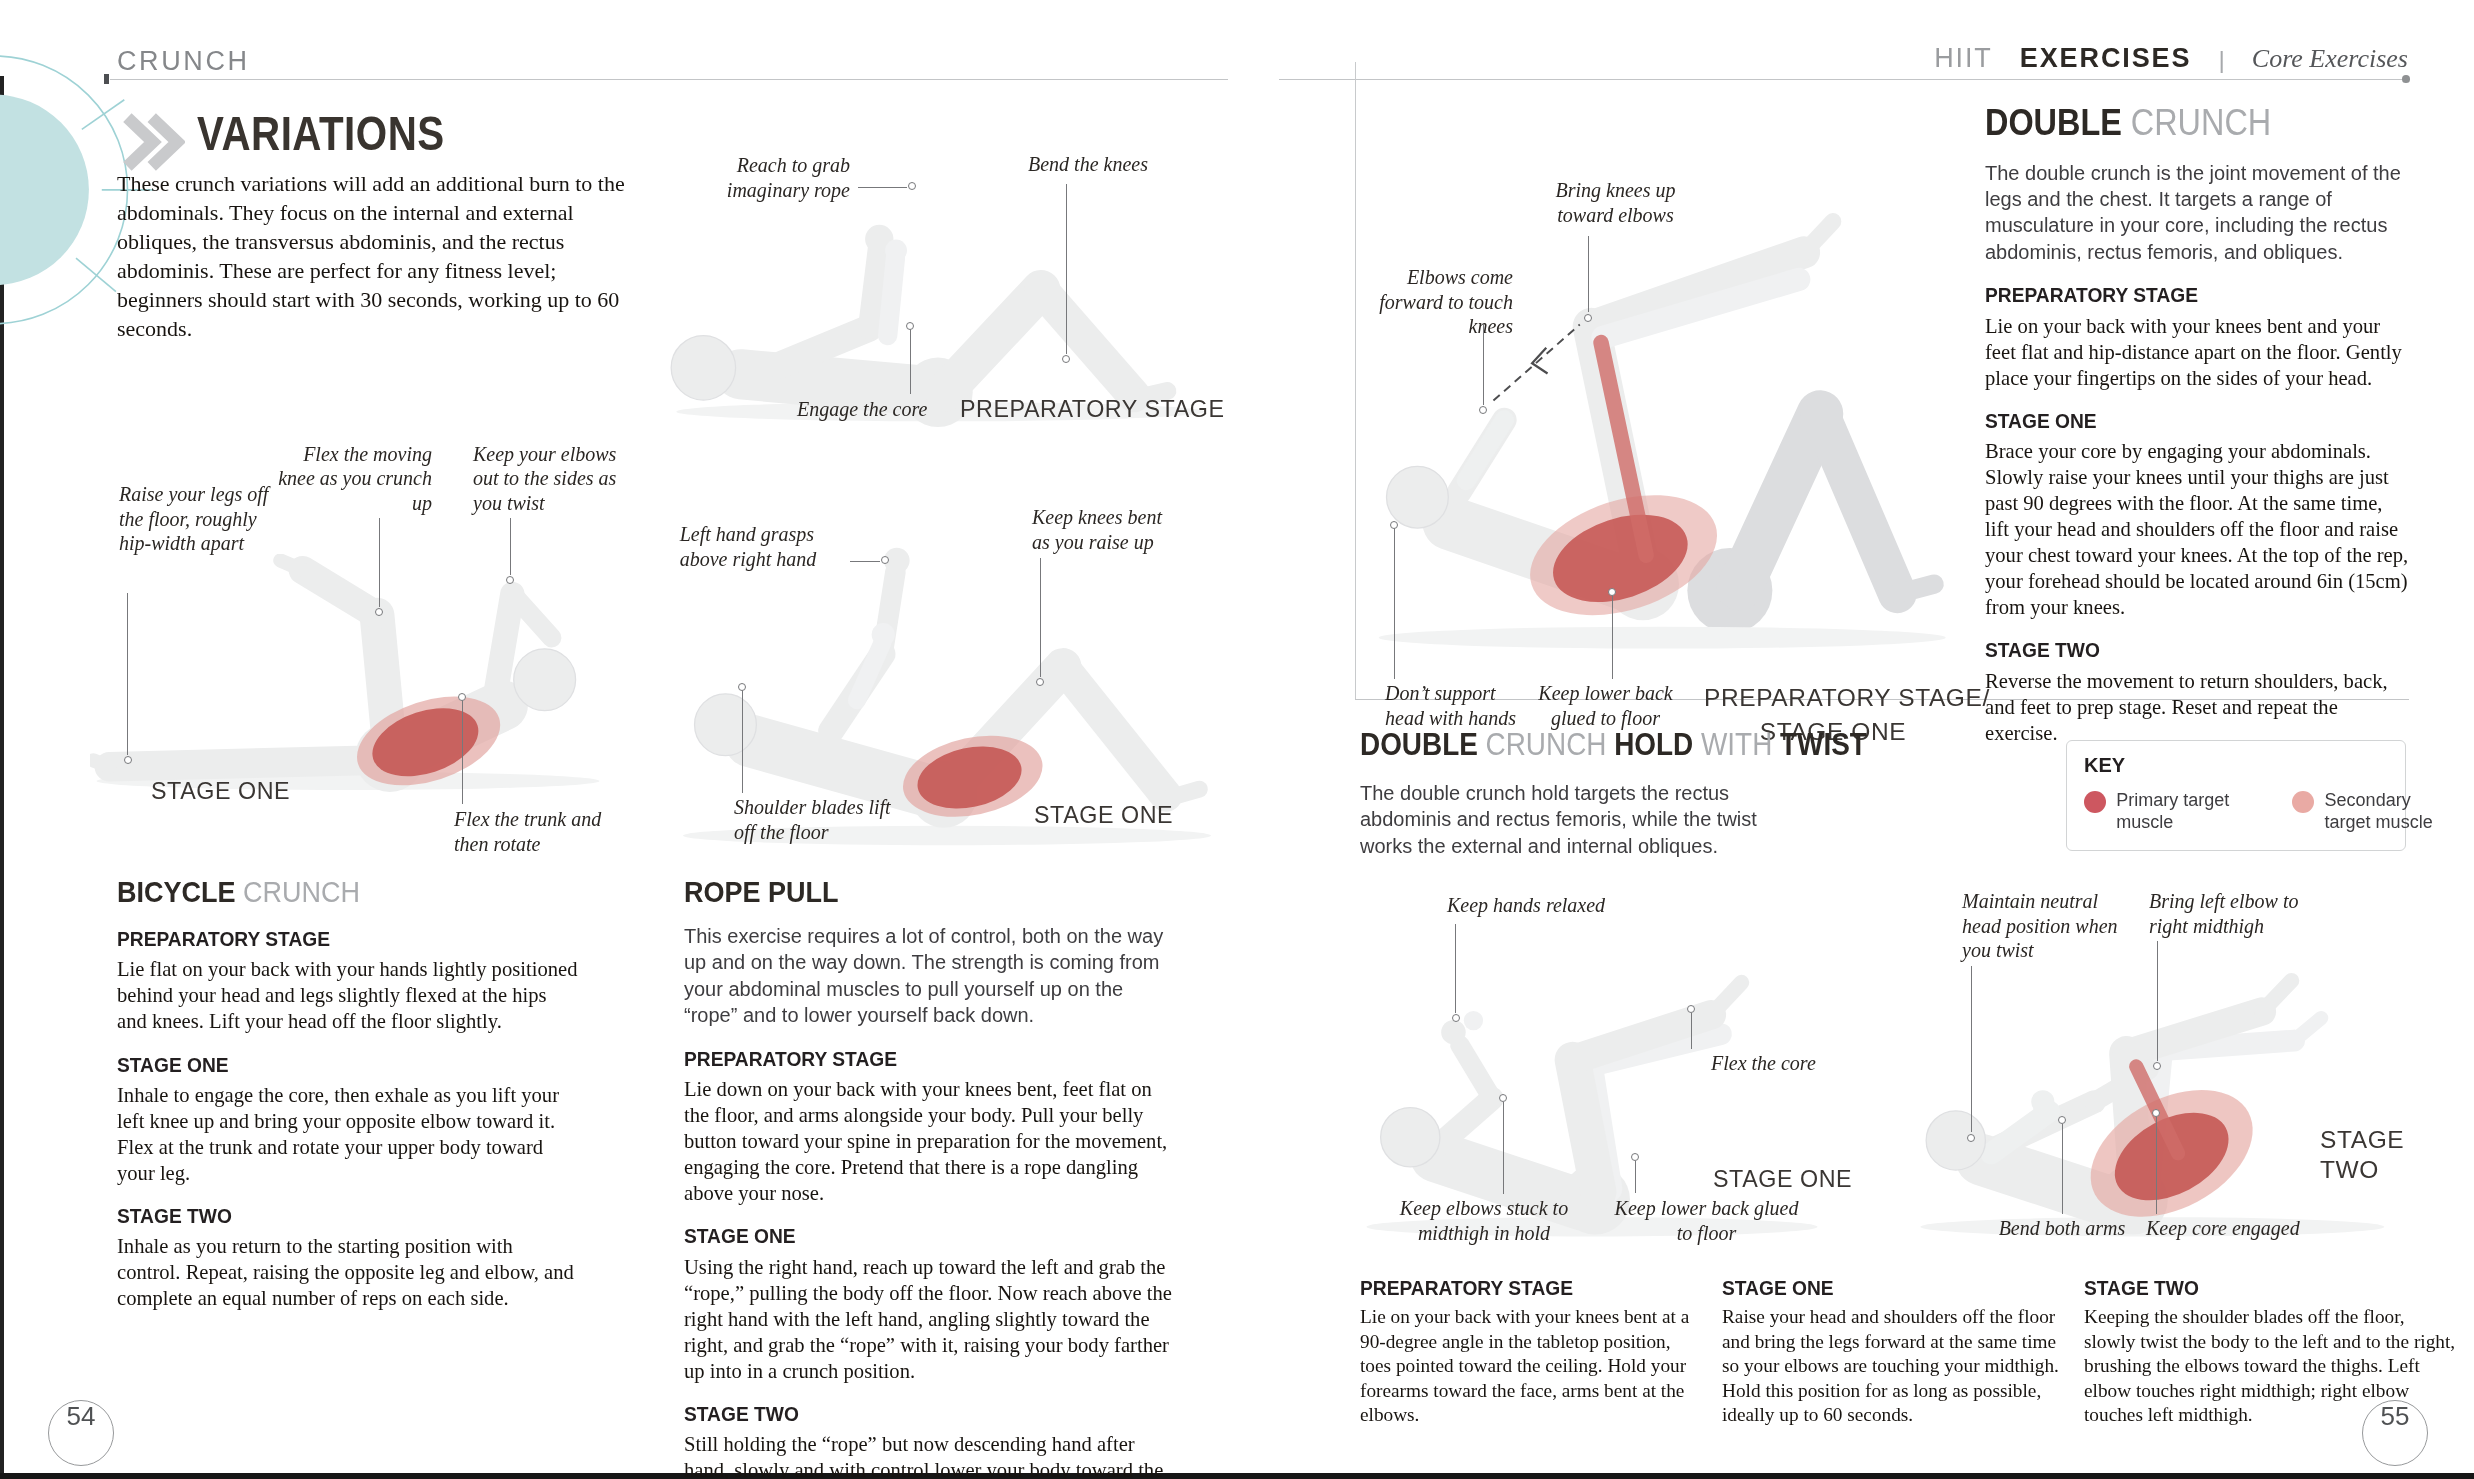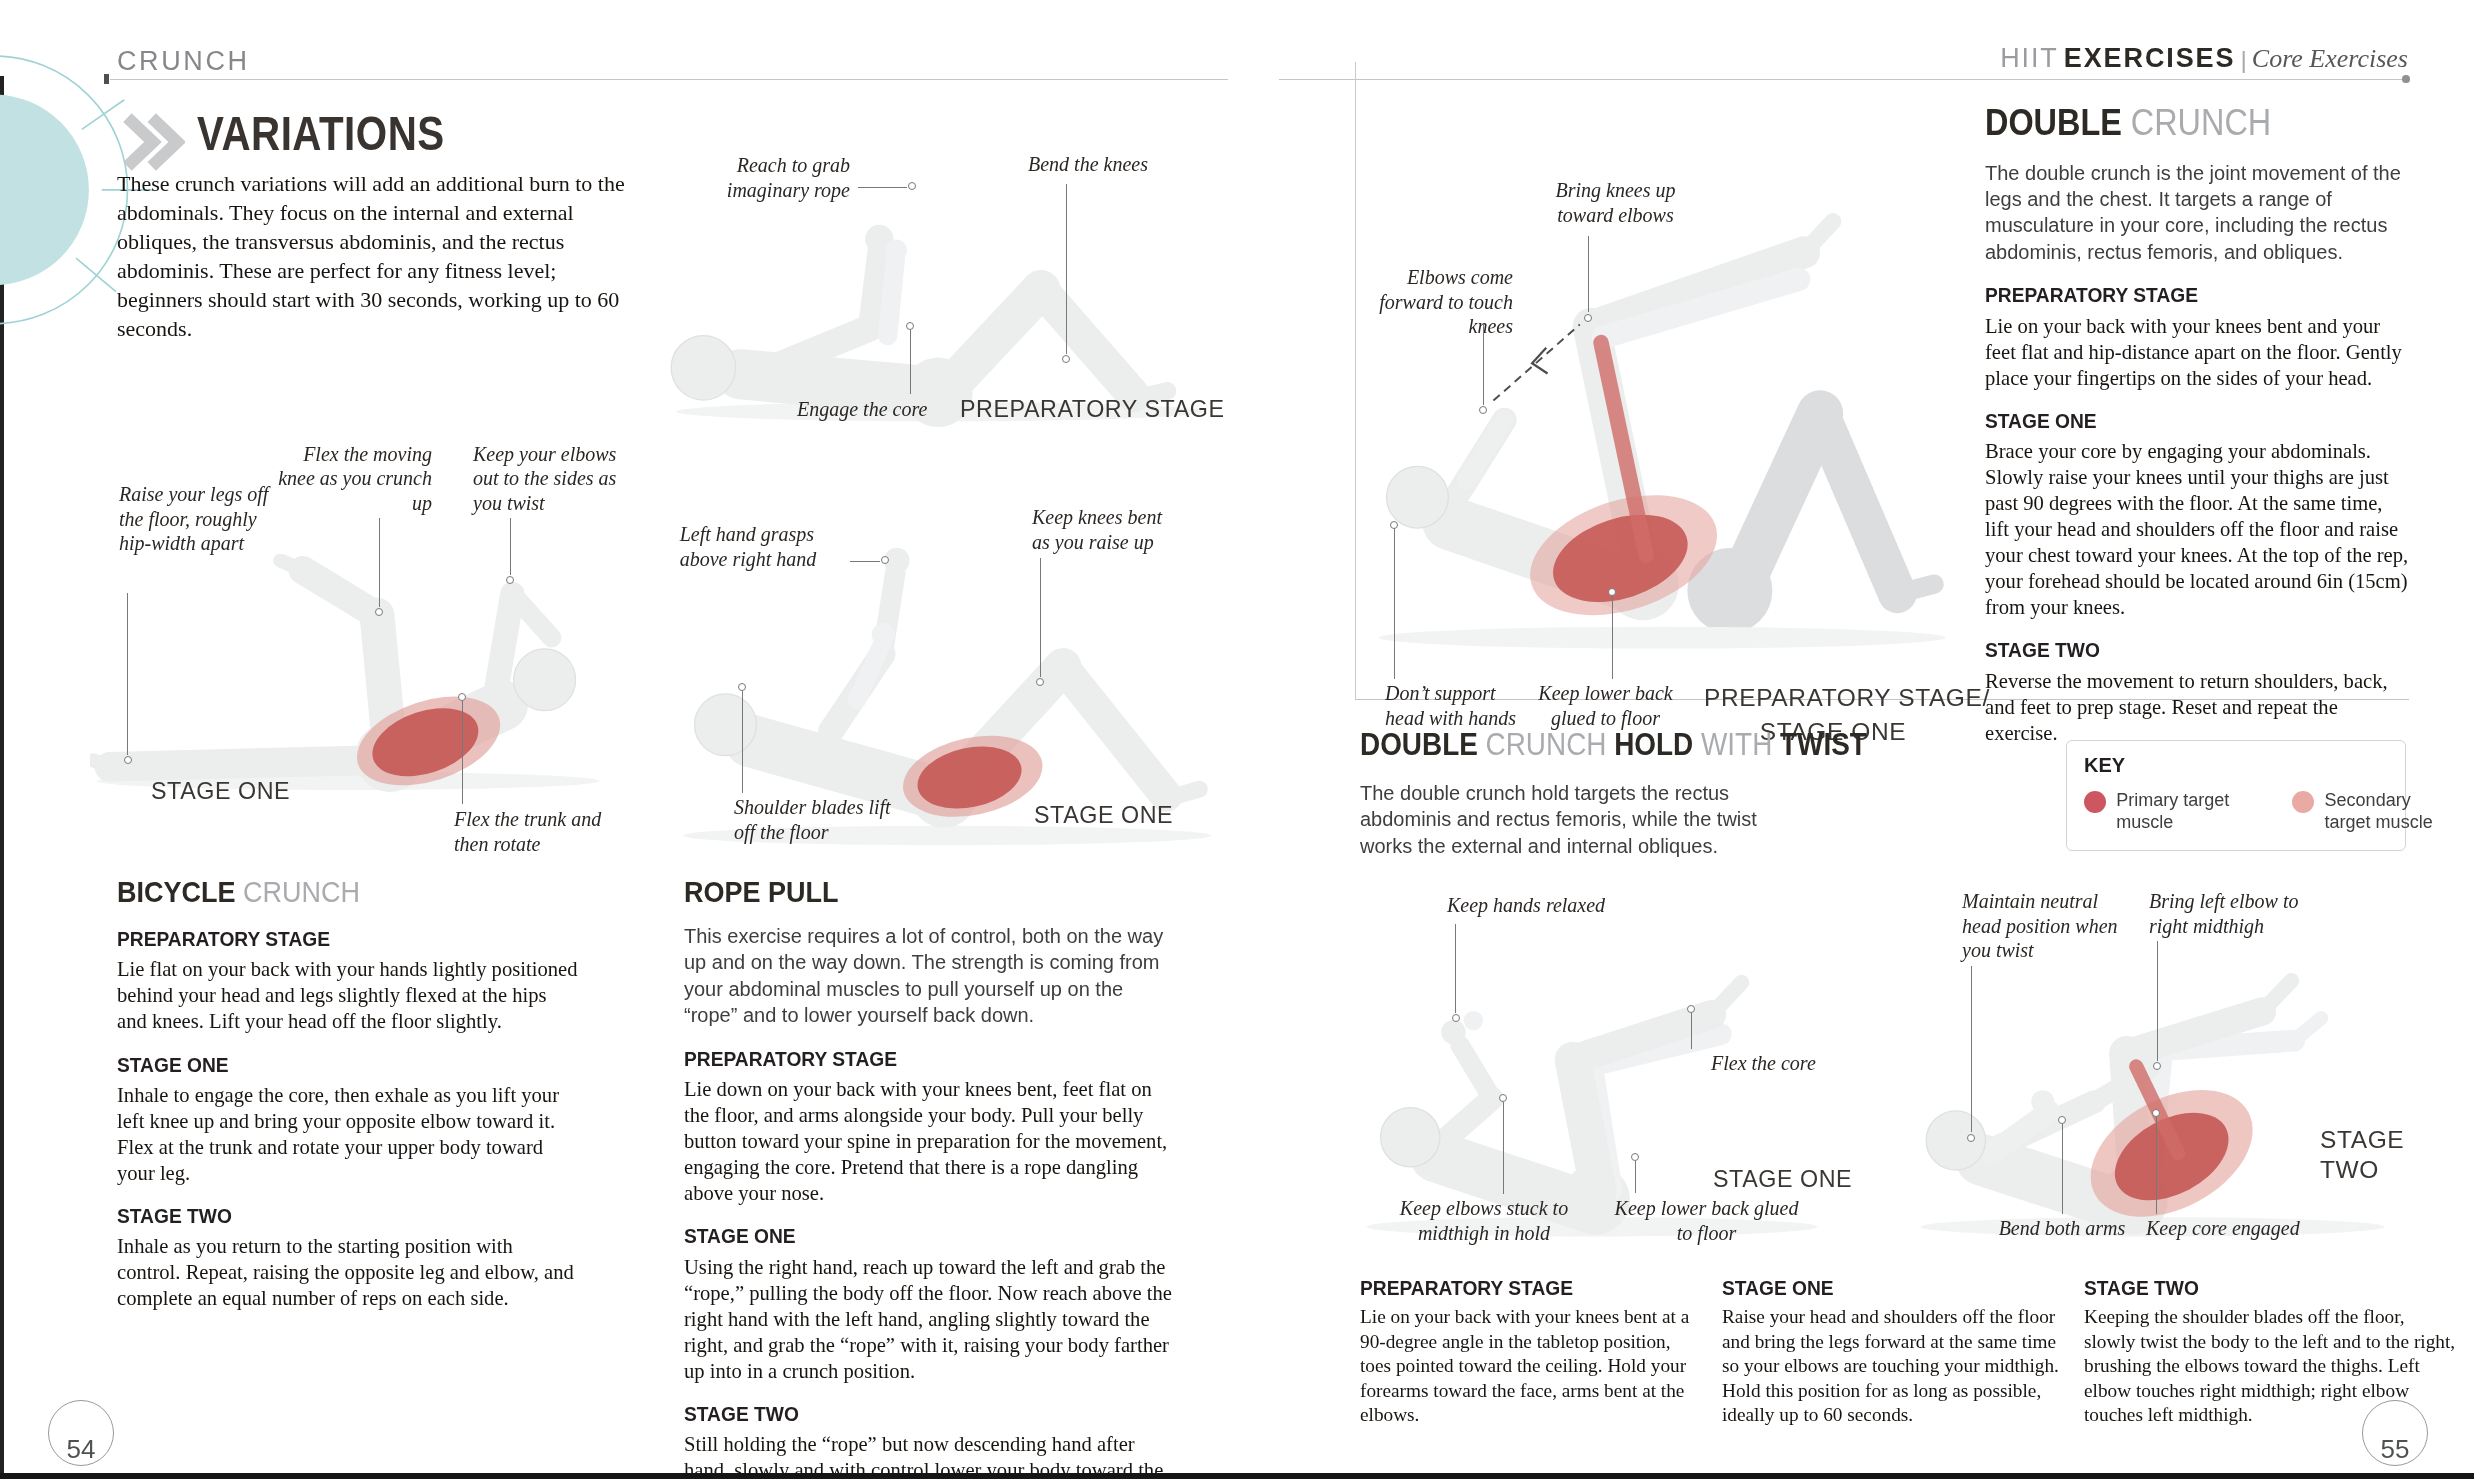--- a/index.html
+++ b/index.html
@@ -1,21 +1,21 @@
 <!DOCTYPE html>
 <html style="font-size:10.3px"><head>
 <meta charset="utf-8">
 <style>
   html,body{margin:0;padding:0}
   body{width:2475px;height:1480px;background:#ffffff;position:relative;overflow:hidden;
        font-family:"Liberation Sans",sans-serif;color:#231f20}
   .abs{position:absolute}
   
   .runhead{font-size:27px;letter-spacing:2.6px;color:#85878a}
-  .rh-right{display:flex;align-items:flex-end;justify-content:flex-end;gap:5px;white-space:nowrap}
+  .rh-right{display:flex;align-items:flex-end;justify-content:flex-end;gap:27px;white-space:nowrap}
   .rh-hiit{font-size:27px;letter-spacing:1.9px;color:#9a9c9f}
   .rh-ex{font-size:27px;letter-spacing:1.9px;color:#2d2925;font-weight:bold}
   .rh-bar{font-size:24.5px;color:#a7a9ac}
   .rh-sub{font-family:"Liberation Serif",serif;font-style:italic;font-size:26px;color:#55575a}
   .rule{position:absolute;height:1.3px;background:#c3c5c7}
   .vrule{position:absolute;width:1.3px;background:#c8cacc}
   
   .bigtitle{font-size:48px;font-weight:bold;color:#39342f;transform:scaleX(.84);transform-origin:0 0;white-space:nowrap;letter-spacing:0.6px}
   .h2{font-size:30px;font-weight:bold;color:#2d2925;transform:scaleX(.9);transform-origin:0 0;white-space:nowrap;letter-spacing:0}
   .h2 .lt{font-weight:normal;color:#a9abae}
@@ -36,21 +36,21 @@
   .stage{position:absolute;font-size:24.5px;color:#3a3633;letter-spacing:0.6px;transform:scaleX(.95);transform-origin:0 0;white-space:nowrap}
   
   .keybox{position:absolute;border:1.3px solid #d2d4d5;border-radius:6px;padding:13px 17px;box-sizing:border-box}
   .keytitle{font-size:20px;font-weight:bold;color:#231f20;margin:0 0 11.6px 0}
   .keyrow{display:flex;gap:41px}
   .keyitem{display:flex;gap:10.3px;align-items:flex-start}
   .keydot{width:22px;height:22px;border-radius:50%;flex:0 0 auto;margin-top:2.6px}
   .keylabel{font-size:18px;line-height:22.6px;color:#3e3d40;width:135px}
   
   .pgc{position:absolute;width:64px;height:64px;border:1.3px solid #97999b;border-radius:50%;
-       display:flex;align-items:flex-end;justify-content:center;font-size:26px;color:#4f5153}
+       display:flex;align-items:flex-start;justify-content:center;font-size:26px;color:#4f5153}
   .edge-b{position:absolute;left:0;top:1473px;width:2475px;height:6.4px;background:#161616}
   .edge-l{position:absolute;left:0;top:76px;width:3.9px;height:1404px;background:#222}
   .ticksq{position:absolute;width:5.2px;height:10.3px;background:#4d4f52}
   .ruledot{position:absolute;width:7.7px;height:7.7px;border-radius:50%;background:#8f9193}
 </style>
 </head>
 <body>
 
 <div class="edge-l"></div>
 <div class="edge-b"></div>

